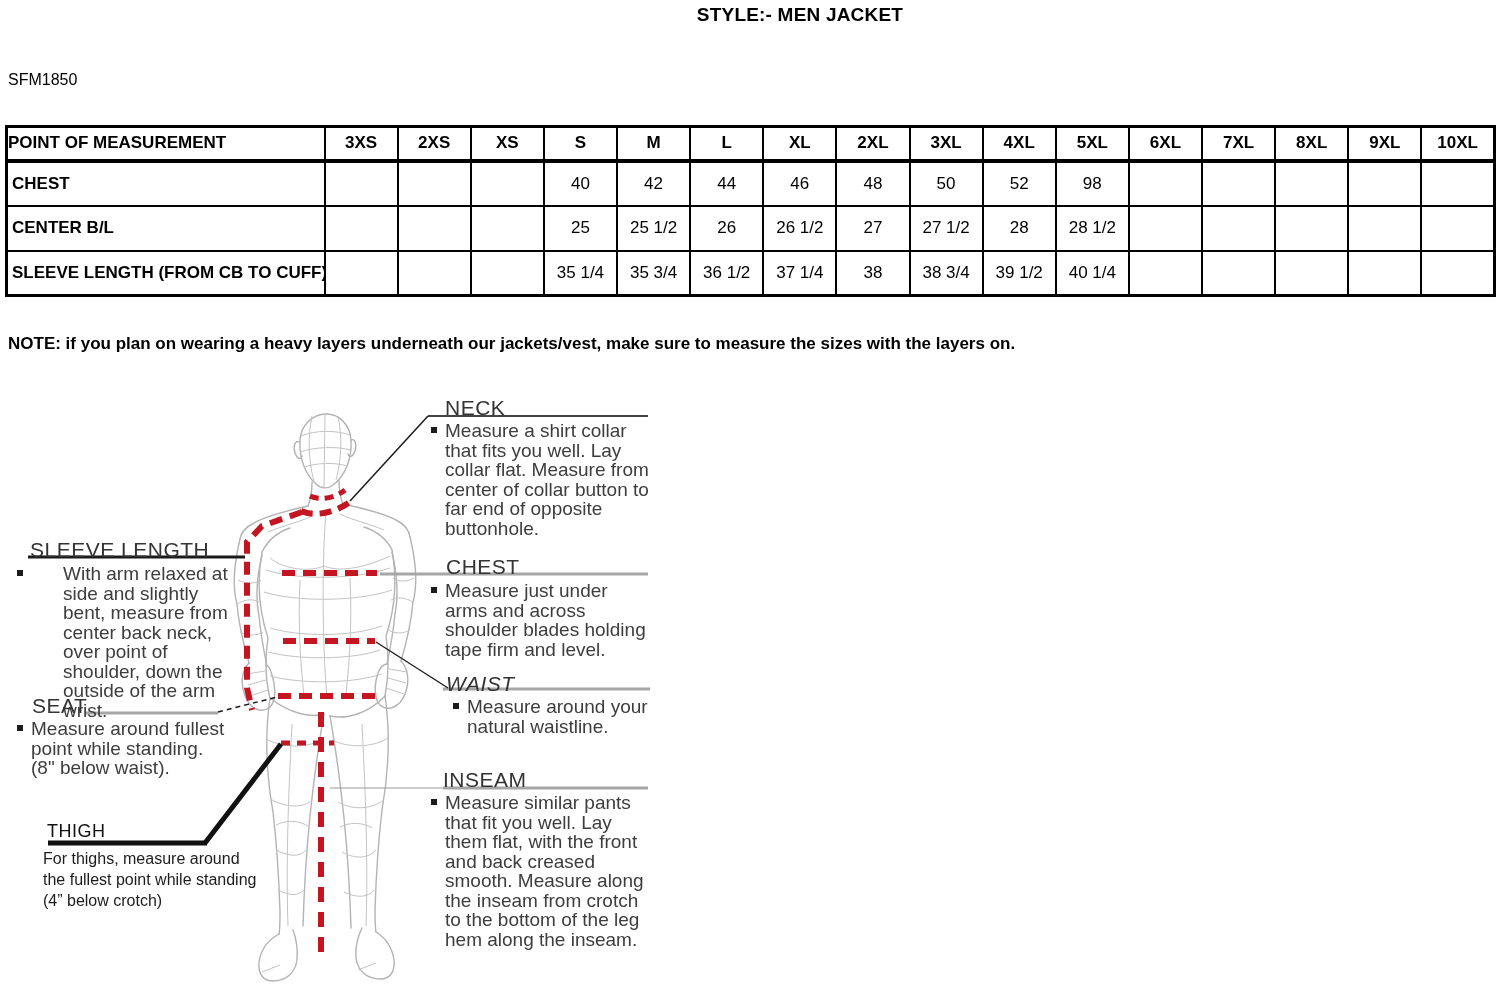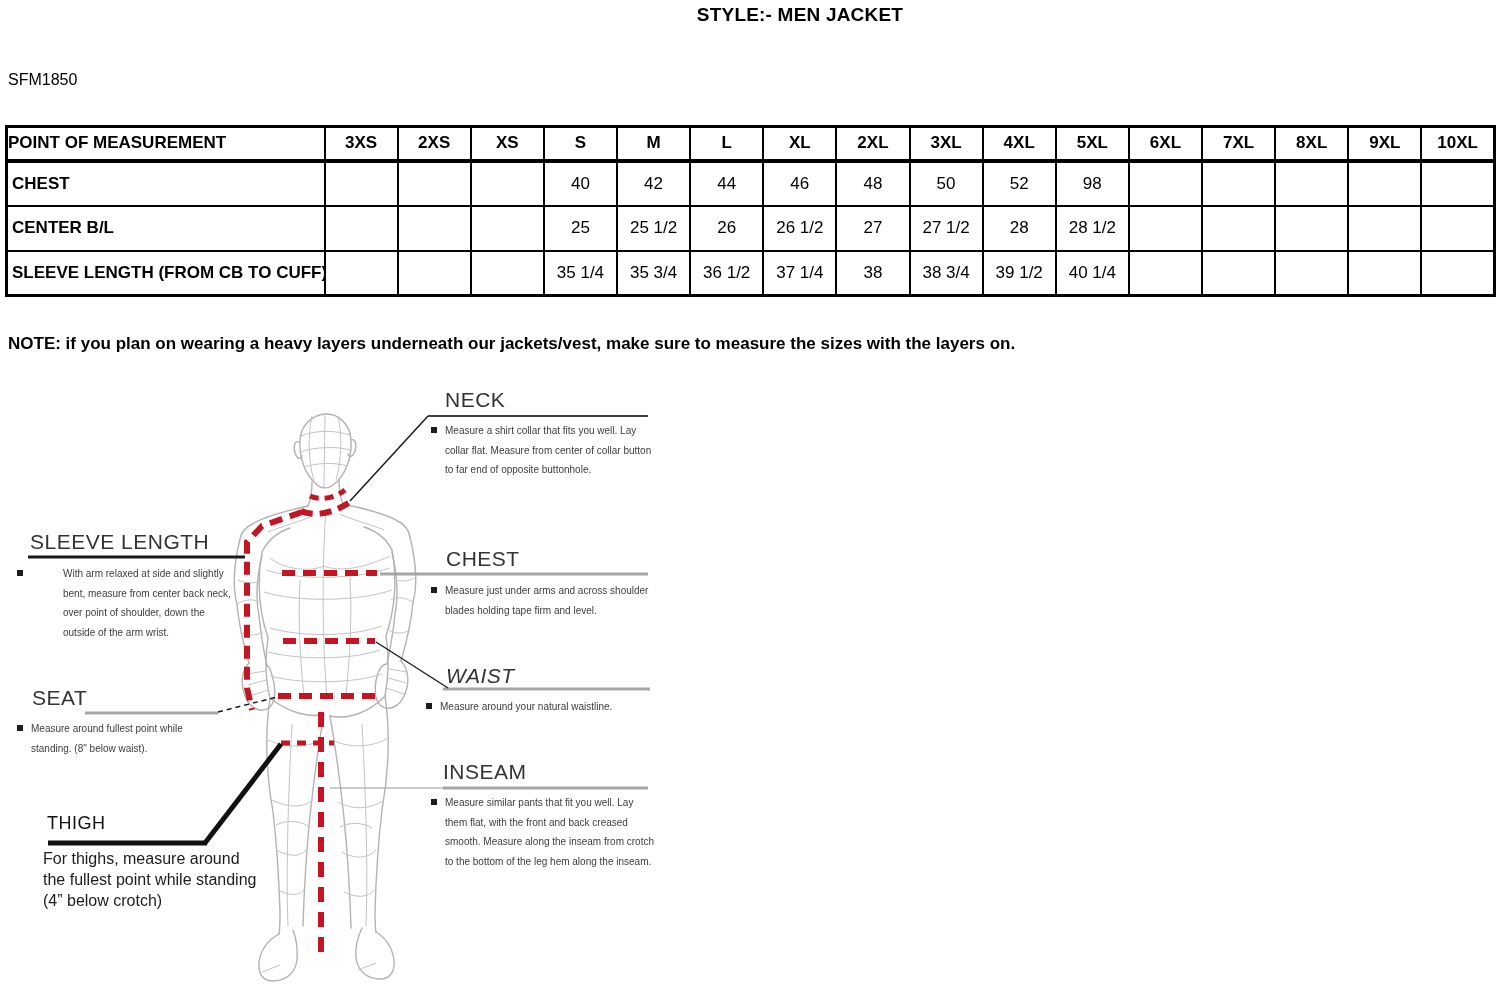--- a/index.html
+++ b/index.html
@@ -29,25 +29,25 @@
   .size-table tbody th { text-align:left; padding-left:4px; font-weight:700; }
   .size-table tbody td { font-weight:400; }
   .size-table thead th.pom { text-align:left; }
   .note {
     position:absolute; top:334px; left:8px; font-size:17px; font-weight:700;
   }
   .diagram { position:absolute; left:0; top:380px; width:720px; height:615px; }
   .diagram svg { position:absolute; left:0; top:0; }
   .sec-heading {
     position:absolute; font-size:21px; font-weight:400; color:#333;
-    letter-spacing:0.5px; white-space:nowrap;
+    letter-spacing:0.5px; white-space:nowrap;margin-top:8px;
   }
   .sec-text {
     position:absolute; display:flex; gap:8px;
-    font-size:10px; line-height:19.5px; color:#3d3d3d;
+    font-size:19px; line-height:19.5px; color:#3d3d3d;
   }
   .bullet { width:6px; height:6px; background:#1c1c1c; margin-top:6px; flex:none; }
   .thigh-heading { font-size:18px; color:#111; }
   .thigh-text { font-size:16px; line-height:21px; color:#1c1c1c; }
 </style>
 </head>
 <body>
 
 <div class="page-title">STYLE:- MEN JACKET</div>
 <div class="style-code">SFM1850</div>
@@ -253,21 +253,21 @@
     <span>With arm relaxed at side and slightly bent, measure from center back neck, over point of shoulder, down the outside of the arm wrist.</span>
   </div>
 
   <div class="sec-heading" style="left:446px; top:167px;">CHEST</div>
   <div class="sec-text" style="left:431px; top:201px; width:224px;">
     <span class="bullet"></span>
     <span>Measure just under arms and across shoulder blades holding tape firm and level.</span>
   </div>
 
   <div class="sec-heading" style="left:446px; top:284px;font-style:italic;">WAIST</div>
-  <div class="sec-text" style="left:426px; top:317px; width:224px;">
+  <div class="sec-text" style="left:453px; top:317px; width:224px;">
     <span class="bullet"></span>
     <span>Measure around your natural waistline.</span>
   </div>
 
   <div class="sec-heading" style="left:32px; top:306px;">SEAT</div>
   <div class="sec-text" style="left:17px; top:339px; width:208px;">
     <span class="bullet"></span>
     <span>Measure around fullest point while standing. (8" below waist).</span>
   </div>
 

